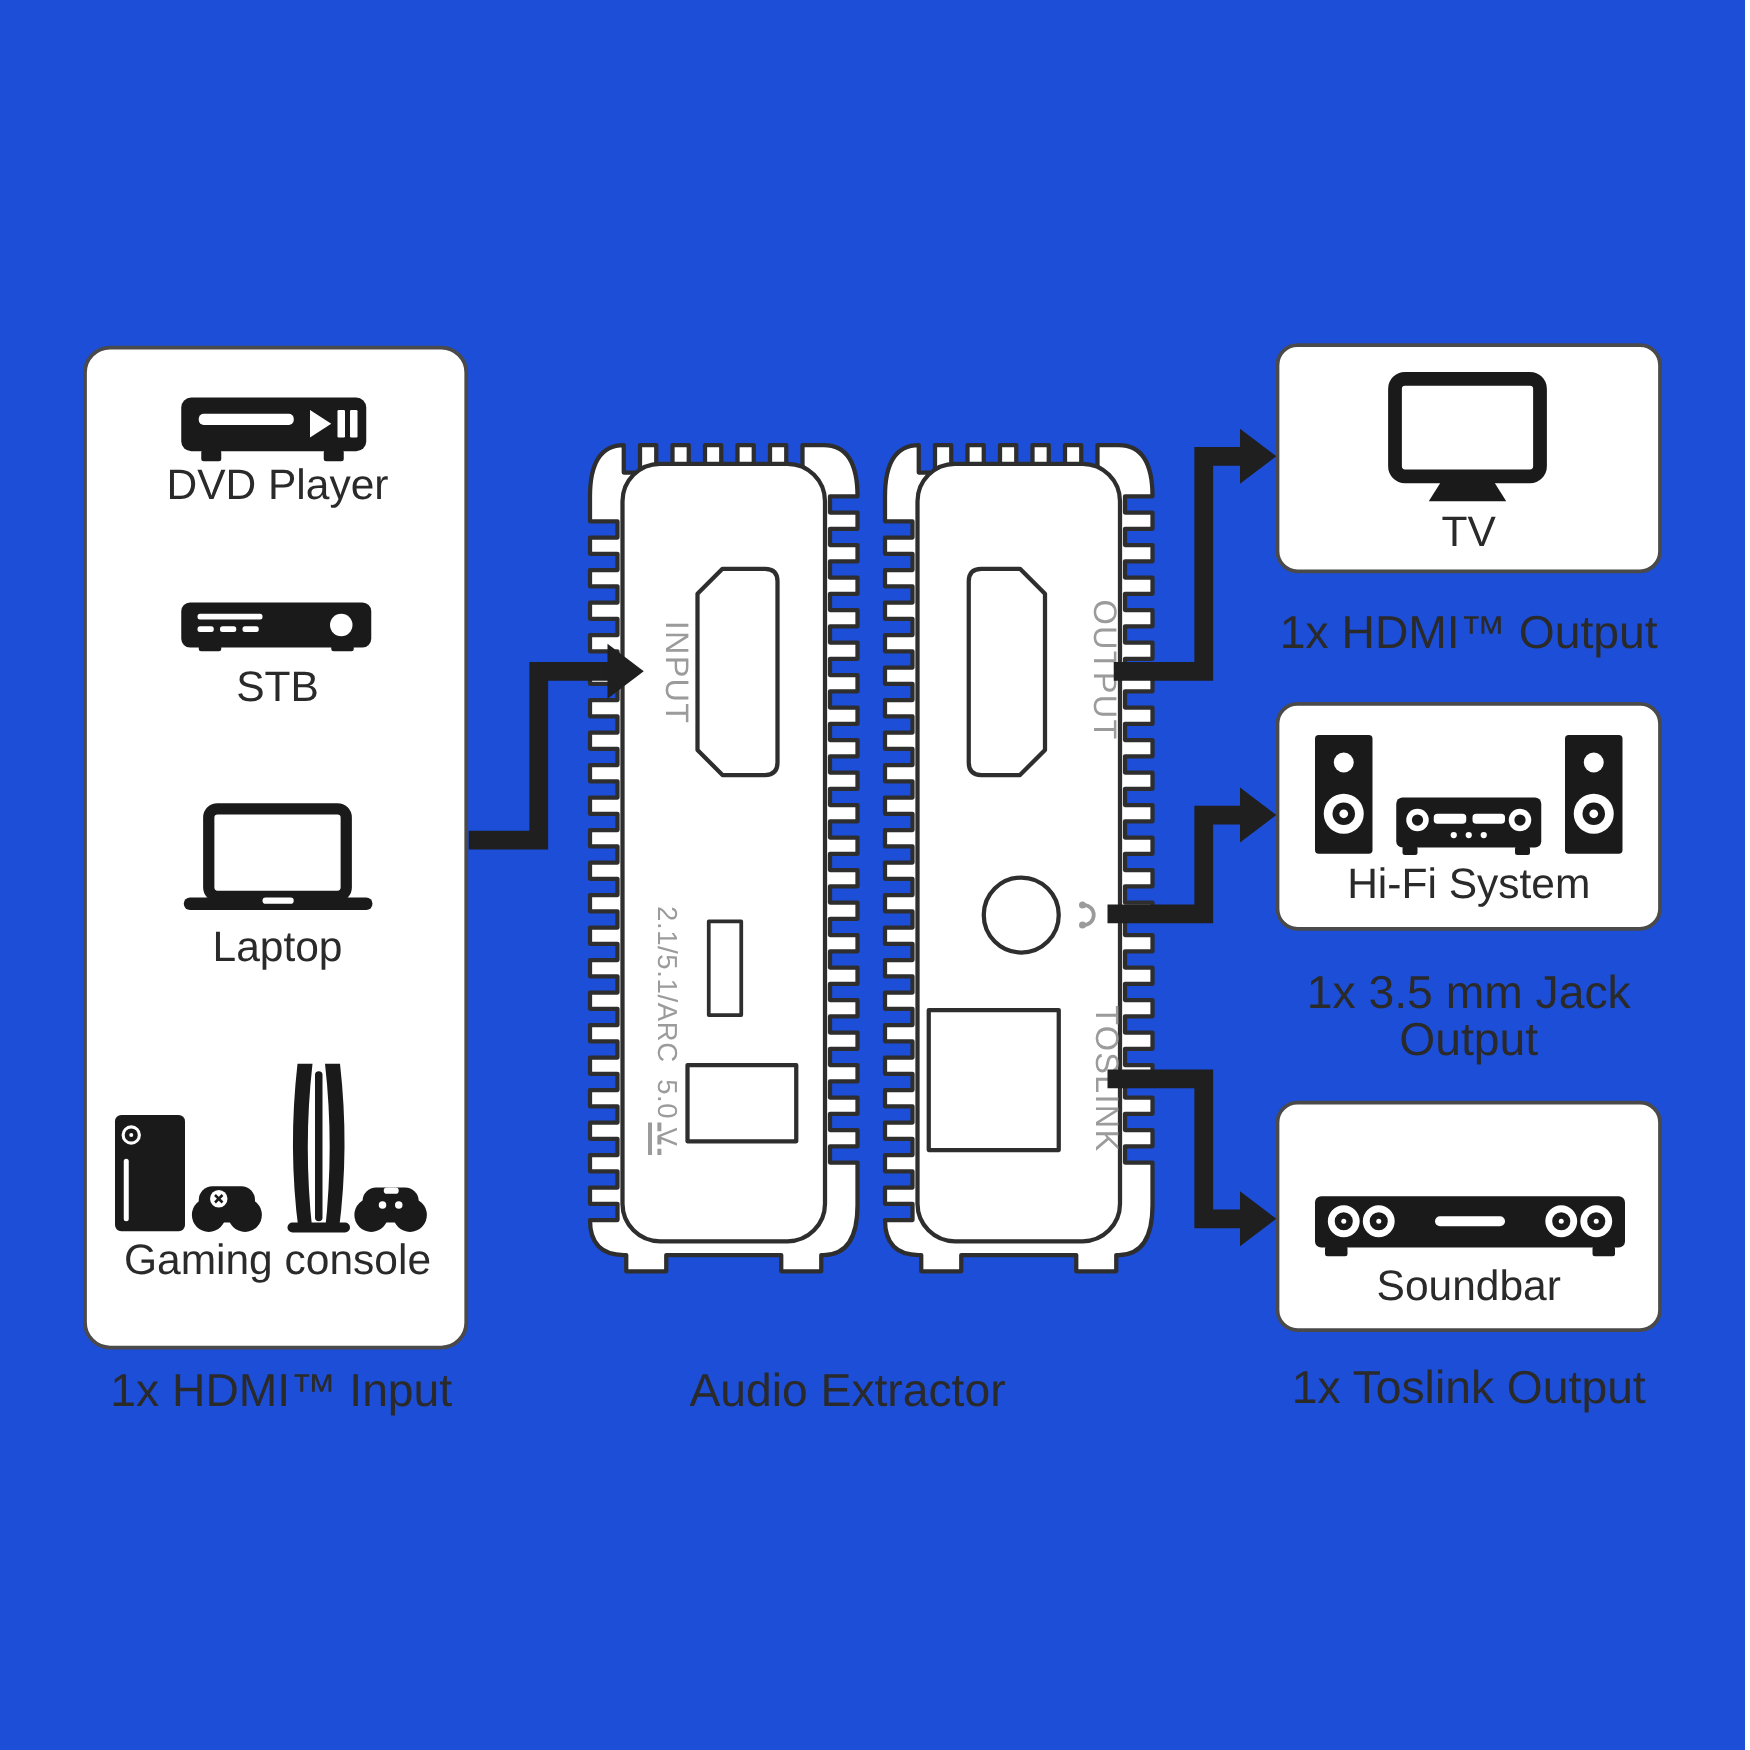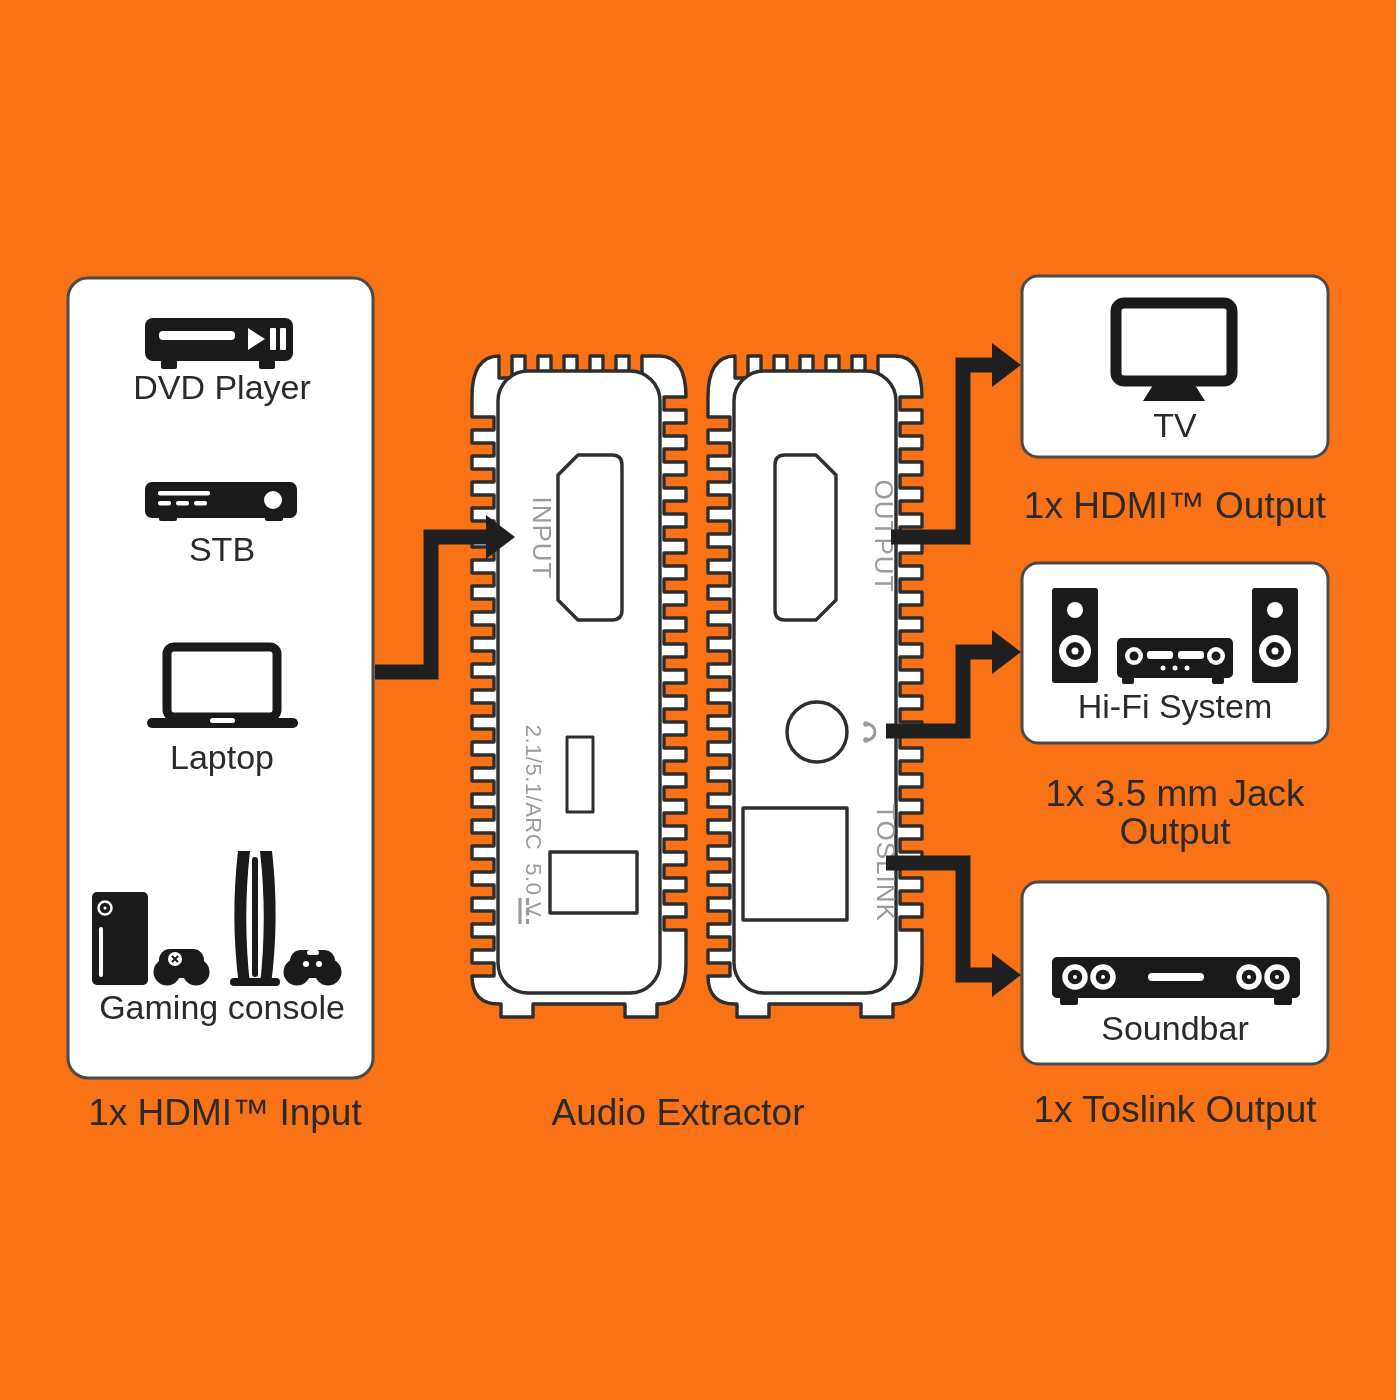--- a/index.html
+++ b/index.html
@@ -1,16 +1,16 @@
 <!DOCTYPE html>
 <html><head>
 <meta charset="utf-8">
 <style>
   html,body{margin:0;padding:0;background:#fff;}
-  #canvas{position:relative;width:1396px;height:1400px;background:#f97316;overflow:hidden;
+  #canvas{position:relative;width:1396px;height:1400px;background:#1d4ed8;overflow:hidden;
           font-family:"Liberation Sans",sans-serif;}
   svg{display:block}
   .boxr   {fill:#ffffff;stroke:#4a4a4a;stroke-width:3;}
   .outline{fill:#ffffff;stroke:#2e2e2e;stroke-width:3.4;stroke-linejoin:round;}
   .thin   {fill:#ffffff;stroke:#2e2e2e;stroke-width:3;stroke-linejoin:round;}
   .ink    {fill:#1a1a1a;stroke:none;}
   .wht    {fill:#ffffff;stroke:none;}
   .lbl    {font:34px "Liberation Sans",sans-serif;fill:#2a2a2a;text-anchor:middle;}
   .cap    {font:37px "Liberation Sans",sans-serif;fill:#2a2a2a;text-anchor:middle;}
   .portlbl{font:26px "Liberation Sans",sans-serif;fill:#9b9b9b;text-anchor:middle;letter-spacing:1px;}

